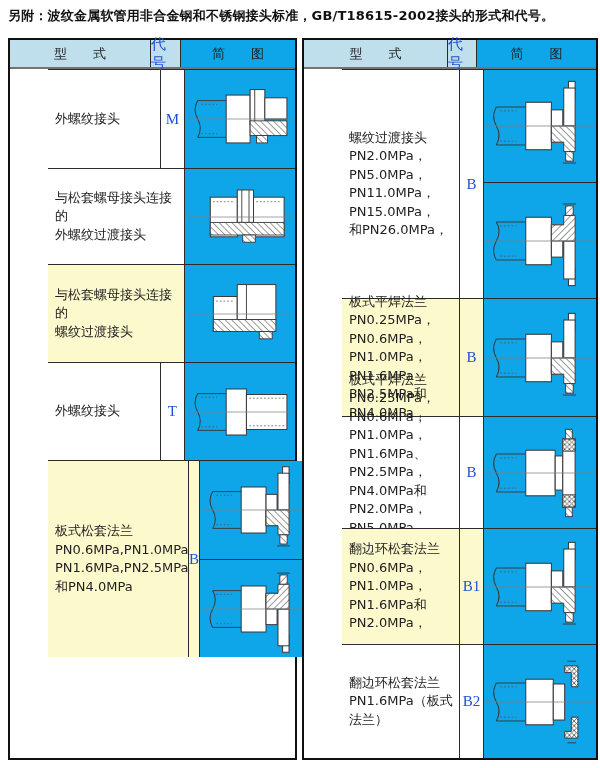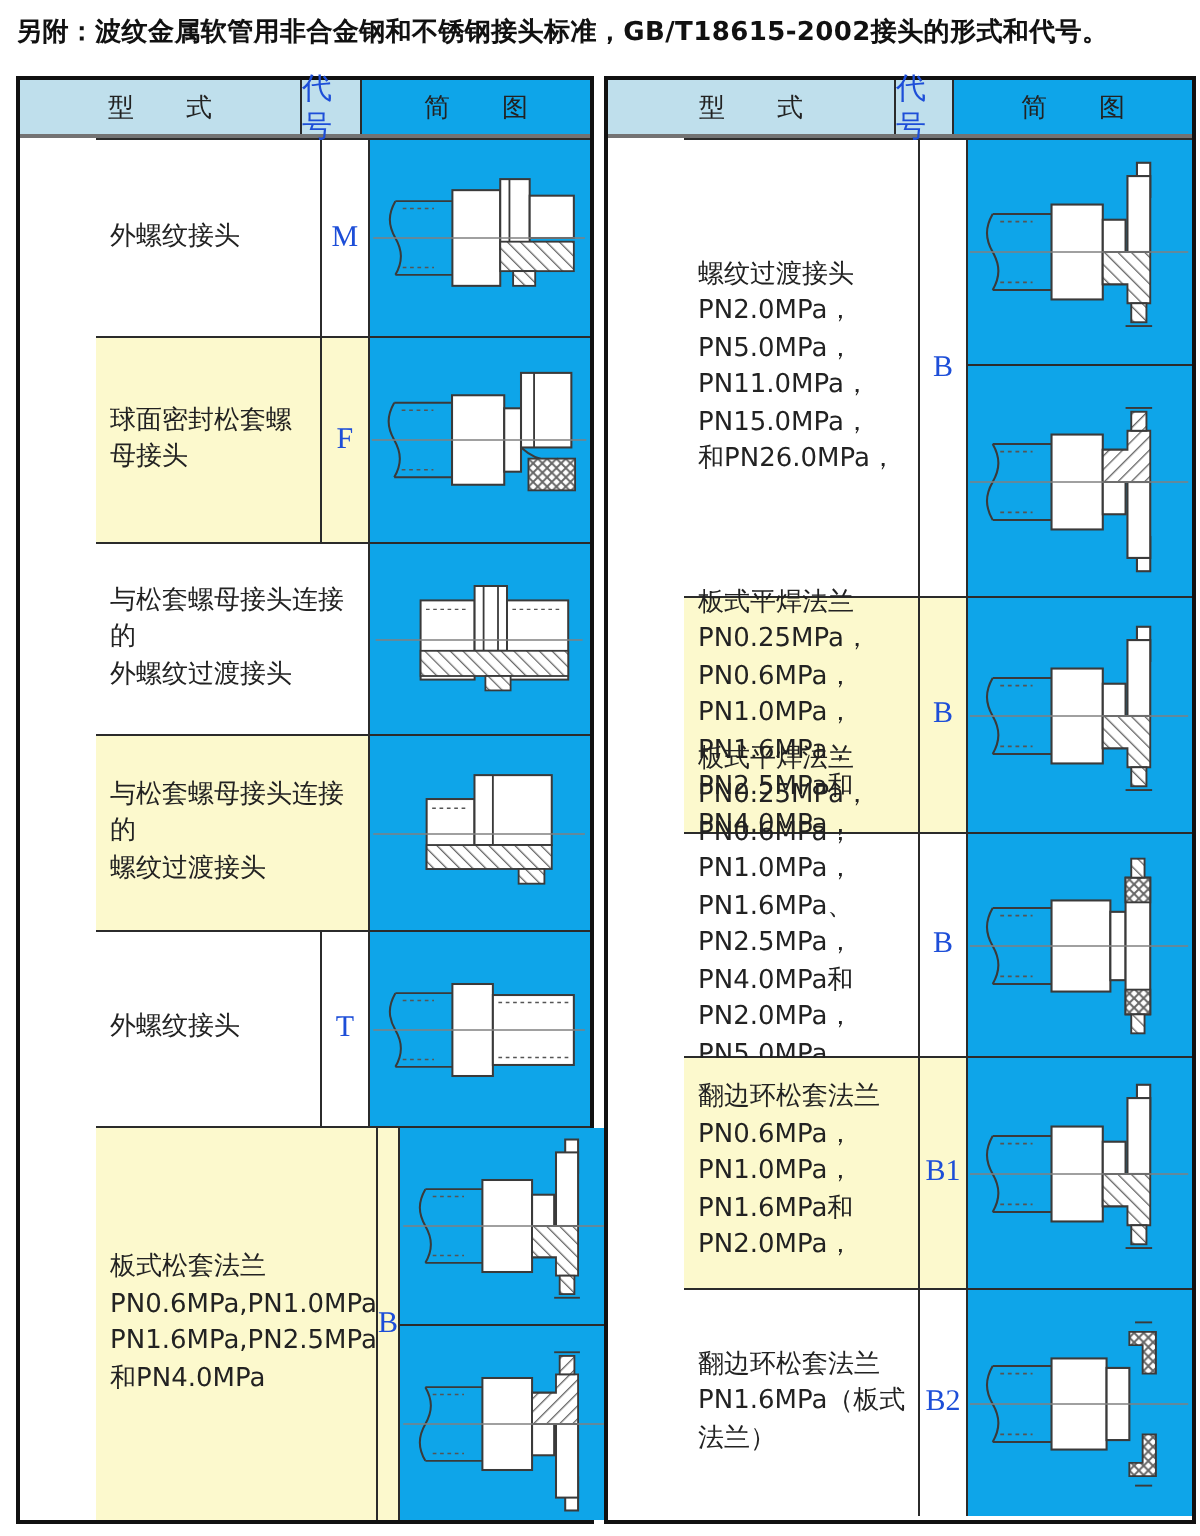--- a/index.html
+++ b/index.html
@@ -194,31 +194,20 @@
           <div class="label">外螺纹接头</div>
         </div>
       <div class="cell code">M</div>
       <div class="cell diag">
         <svg class="diagram" width="110" height="92" viewBox="0 0 118 100">
             <use href="#d-m"></use>
           </svg>
       </div>
     </div>
 
-    <div class="row" style="height:102px">
-      <div class="cell type hl">
-          <div class="label">球面密封松套螺母接头</div>
-        </div>
-      <div class="cell code hl">F</div>
-      <div class="cell diag">
-        <svg class="diagram" width="110" height="94" viewBox="0 0 118 100">
-            <use href="#d-f"></use>
-          </svg>
-      </div>
-    </div>
 
     <div class="row" style="height:95px">
       <div class="cell type">
           <div class="label">与松套螺母接头连接的
 外螺纹过渡接头</div>
         </div>
       <div class="cell diag">
         <svg class="diagram" width="110" height="90" viewBox="0 0 118 100">
             <use href="#d-mm"></use>
           </svg>

